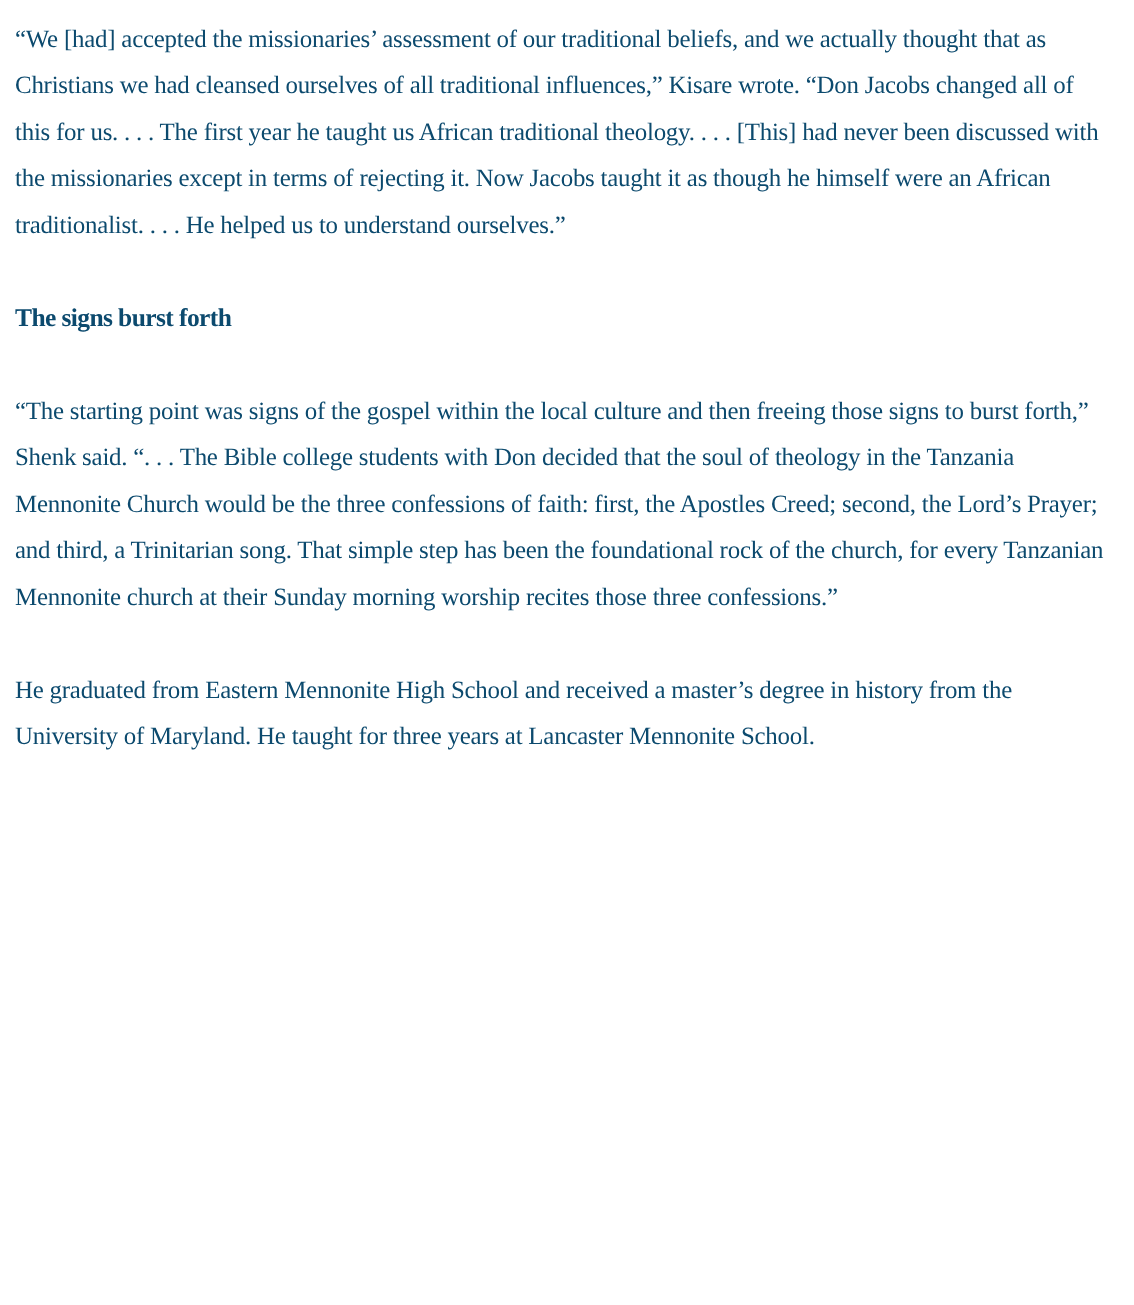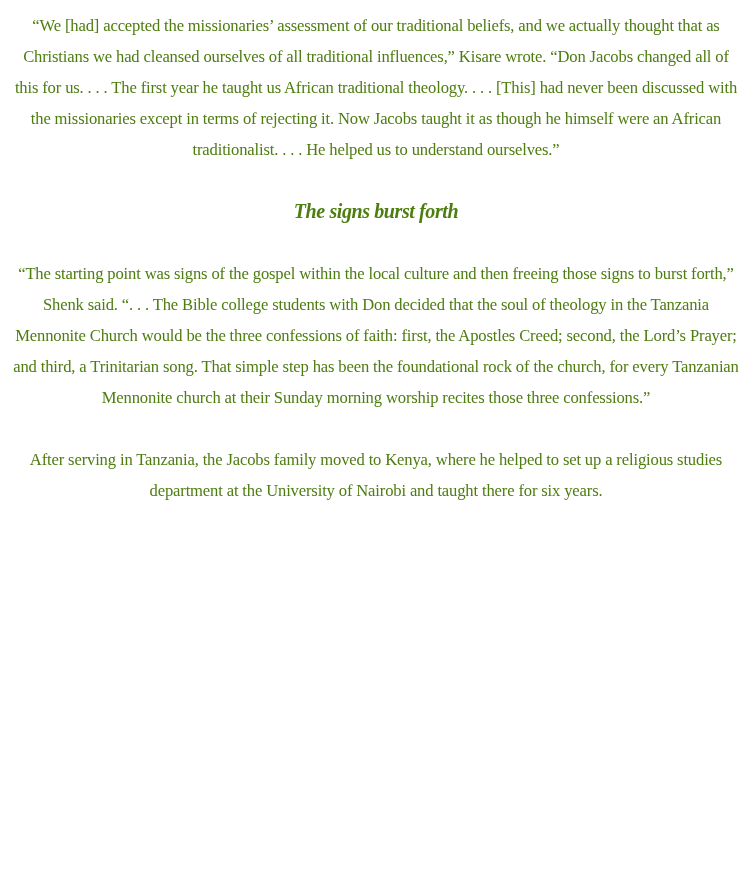--- a/index.html
+++ b/index.html
@@ -8,39 +8,37 @@
     background: #ffffff;
   }
   body {
     width: 756px;
     height: 870px;
     overflow: hidden;
   }
   .article {
     padding: 10px 14px 0 10px;
     font-family: "Liberation Serif", "DejaVu Serif", serif;
-    color: #4d7c0f;
+    color: #0c4a6e;
     font-size: 16.6px;
     line-height: 31px;
     letter-spacing: -0.15px;
-    text-align: center;
   }
   .article p {
     margin: 0 0 31px 0;
   }
   .article h3 {
     margin: 0 0 31px 0;
-    font-size: 20px;
+    font-size: 17px;
     line-height: 31px;
     font-weight: bold;
     letter-spacing: -0.4px;
-    font-style: italic;
   }
 </style>
 </head>
 <body>
 
 <div class="article">
   <p>“We [had] accepted the missionaries’ assessment of our traditional beliefs, and we actually thought that as Christians we had cleansed ourselves of all traditional influences,” Kisare wrote. “Don Jacobs changed all of this for us. . . . The first year he taught us African traditional theology. . . . [This] had never been discussed with the missionaries except in terms of rejecting it. Now Jacobs taught it as though he himself were an African traditionalist. . . . He helped us to understand ourselves.”</p>
   <h3>The signs burst forth</h3>
   <p>“The starting point was signs of the gospel within the local culture and then freeing those signs to burst forth,” Shenk said. “. . . The Bible college students with Don decided that the soul of theology in the Tanzania Mennonite Church would be the three confessions of faith: first, the Apostles Creed; second, the Lord’s Prayer; and third, a Trinitarian song. That simple step has been the foundational rock of the church, for every Tanzanian Mennonite church at their Sunday morning worship recites those three confessions.”</p>
-  <p>After serving in Tanzania, the Jacobs family moved to Kenya, where he helped to set up a religious studies department at the University of Nairobi and taught there for six years.</p>
+  <p>He graduated from Eastern Mennonite High School and received a master’s degree in history from the University of Maryland. He taught for three years at Lancaster Mennonite School.</p>
 </div>
 
 </body></html>

